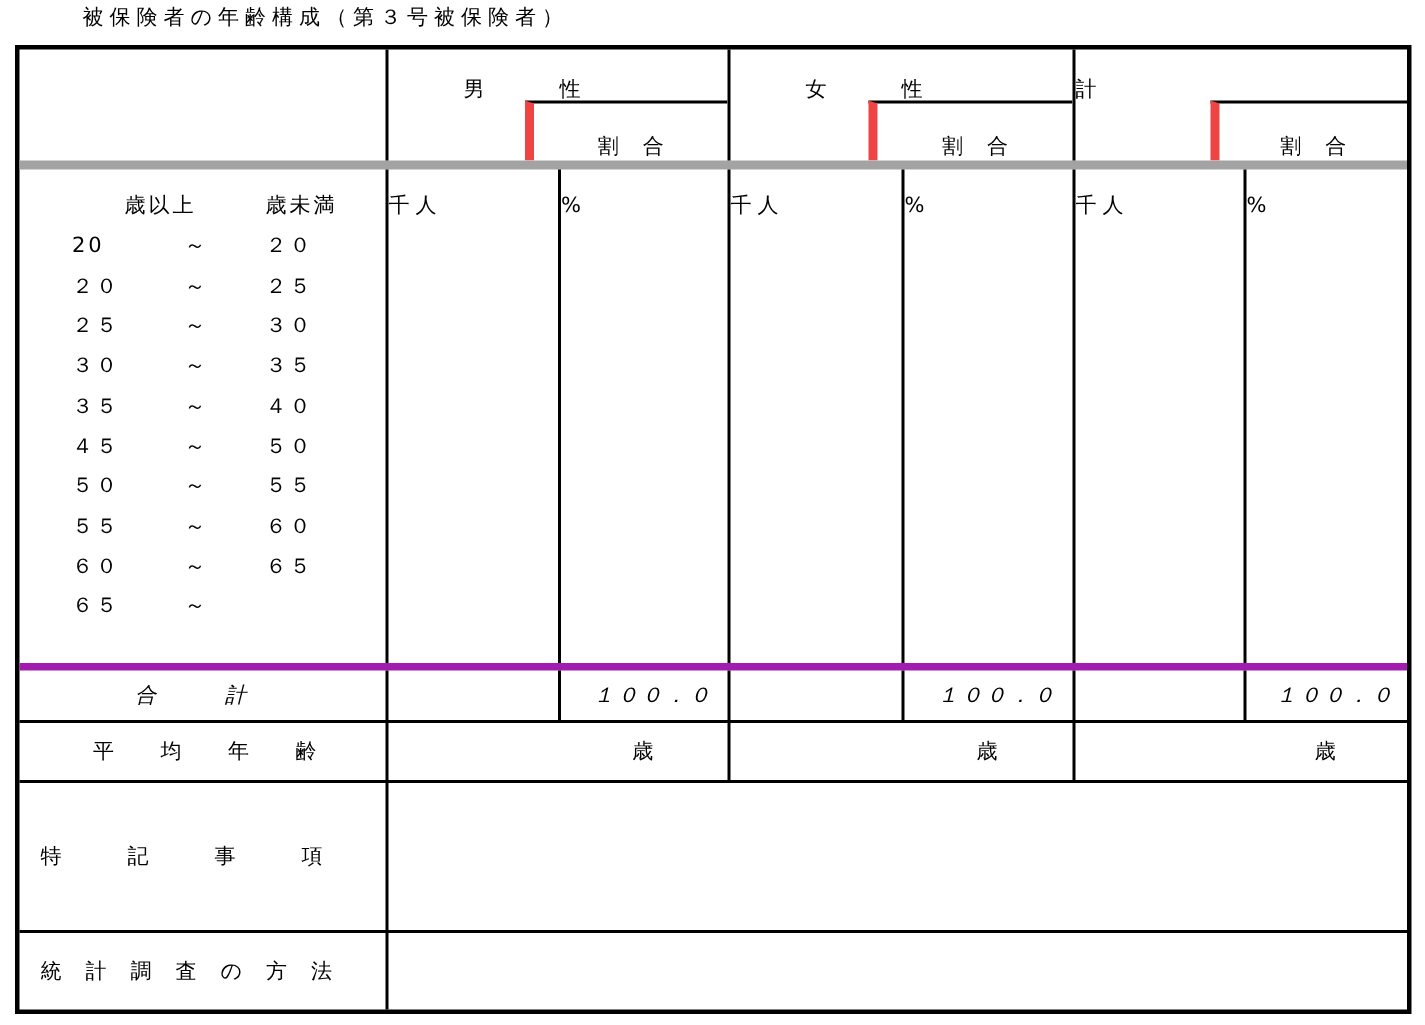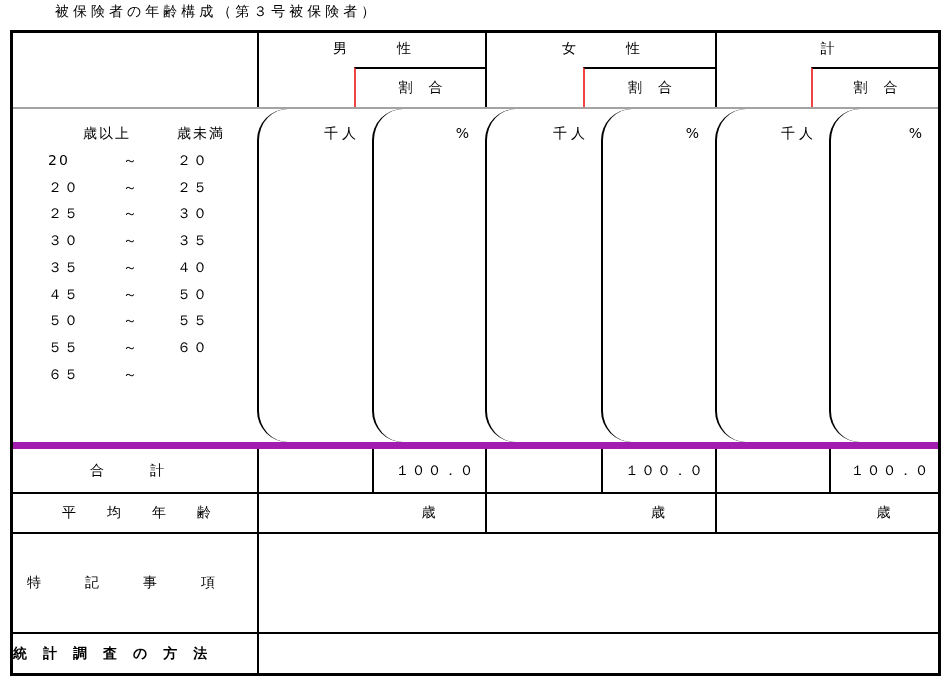--- a/index.html
+++ b/index.html
@@ -16,69 +16,69 @@
   }
 
   .tbl{
     position:absolute;left:10px;top:30px;width:931px;height:646px;
     border:3px solid #000;box-sizing:border-box;
     display:flex;flex-direction:column;background:#fff;
   }
   .band{display:grid;box-sizing:border-box;flex:none;}
   .band > div{box-sizing:border-box;min-width:0;overflow:hidden;}
   .bA{height:74px;grid-template-columns:244px 228px 230px 1fr;}
-  .bB{height:335px;border-top:2px solid #a3a3a3;grid-template-columns:244px 115px 113px 116px 114px 114px 1fr;}
-  .bC{height:50px;border-top:7px solid #a21caf;grid-template-columns:244px 115px 113px 116px 114px 114px 1fr;}
+  .bB{height:335px;border-top:6px solid #a3a3a3;grid-template-columns:244px 115px 113px 116px 114px 114px 1fr;}
+  .bC{height:38px;border-top:5px solid #a21caf;grid-template-columns:244px 115px 113px 116px 114px 114px 1fr;font-style:italic;}
   .bD{height:40px;border-top:2px solid #000;grid-template-columns:244px 228px 230px 1fr;}
   .bE{height:100px;border-top:2px solid #000;grid-template-columns:244px 1fr;}
   .bF{flex:1 1 auto;border-top:2px solid #000;grid-template-columns:244px 1fr;display:grid;}
   .bl{border-left:2px solid #000;}
 
   
   .group{position:relative;}
   .group-label{
-    margin-top:7px;text-align:center;white-space:nowrap;
+    margin-top:19px;white-space:nowrap;
     letter-spacing:50px;padding-left:50px;line-height:16px;
   }
   .ratio-box{
     position:absolute;right:0;bottom:0;height:38px;
-    border-top:2px solid #000;border-left:2px solid #ef4444;
-    display:flex;align-items:center;justify-content:center;
+    border-top:2px solid #000;border-left:6px solid #ef4444;
+    display:flex;align-items:flex-end;justify-content:center;
     letter-spacing:16px;padding-left:16px;white-space:nowrap;
   }
   .w-m{width:113px;} .w-f{width:114px;} .w-t{width:109px;}
 
   
   .ages-head{
     margin-top:11px;line-height:27px;padding-left:70px;
     display:flex;gap:46px;letter-spacing:2px;white-space:nowrap;
   }
   .age-row{line-height:26.7px;padding-left:35px;letter-spacing:2px;white-space:nowrap;}
   .age-row .n1{display:inline-block;width:75px;}
   .age-row .tl{display:inline-block;width:54px;}
 
   
   .unit-cell{
-    padding:11px 12px 0 18px;text-align:right;
-    letter-spacing:4px;line-height:27px;white-space:nowrap;border-radius:31px;
+    padding:11px 12px 0 0;text-align:left;
+    letter-spacing:4px;line-height:27px;white-space:nowrap;
   }
 
   
   .vc{display:flex;align-items:center;}
   .total-label{padding-left:77px;letter-spacing:46px;white-space:nowrap;}
   .total-val{justify-content:center;letter-spacing:2px;white-space:nowrap;padding-left:12px;}
 
   
   .avg-label{padding-left:49px;letter-spacing:31px;white-space:nowrap;font-family:Liberation Serif, serif;}
   .avg-cell{display:flex;justify-content:flex-end;align-items:center;}
   .avg-unit{text-align:center;letter-spacing:0;}
 
   
   .notes-label{padding-left:14px;letter-spacing:44px;white-space:nowrap;}
-  .method-label{padding-left:0;letter-spacing:16px;white-space:nowrap;font-weight:bold;}
+  .method-label{padding-left:14px;letter-spacing:16px;white-space:nowrap;}
 </style>
 </head>
 <body>
 
 <div class="page">
 
   <div class="doc-title">被保険者の年齢構成（第３号被保険者）</div>
 
   <div class="tbl">
 
@@ -112,20 +112,21 @@
         </div>
         <div>
             <div class="age-row"><span class="n1">20</span><span class="tl">～</span><span class="n2">２０</span></div>
             <div class="age-row"><span class="n1">２０</span><span class="tl">～</span><span class="n2">２５</span></div>
             <div class="age-row"><span class="n1">２５</span><span class="tl">～</span><span class="n2">３０</span></div>
             <div class="age-row"><span class="n1">３０</span><span class="tl">～</span><span class="n2">３５</span></div>
             <div class="age-row"><span class="n1">３５</span><span class="tl">～</span><span class="n2">４０</span></div>
             <div class="age-row"><span class="n1">４５</span><span class="tl">～</span><span class="n2">５０</span></div>
             <div class="age-row"><span class="n1">５０</span><span class="tl">～</span><span class="n2">５５</span></div>
             <div class="age-row"><span class="n1">５５</span><span class="tl">～</span><span class="n2">６０</span></div>
+            <div class="age-row"><span class="n1">６０</span><span class="tl">～</span><span class="n2">６５</span></div>
             <div class="age-row"><span class="n1">６５</span><span class="tl">～</span><span class="n2"></span></div>
           </div>
       </div>
       <div class="bl unit-cell"><span>千人</span></div>
       <div class="bl unit-cell"><span>%</span></div>
       <div class="bl unit-cell"><span>千人</span></div>
       <div class="bl unit-cell"><span>%</span></div>
       <div class="bl unit-cell"><span>千人</span></div>
       <div class="bl unit-cell"><span>%</span></div>
     </div>

